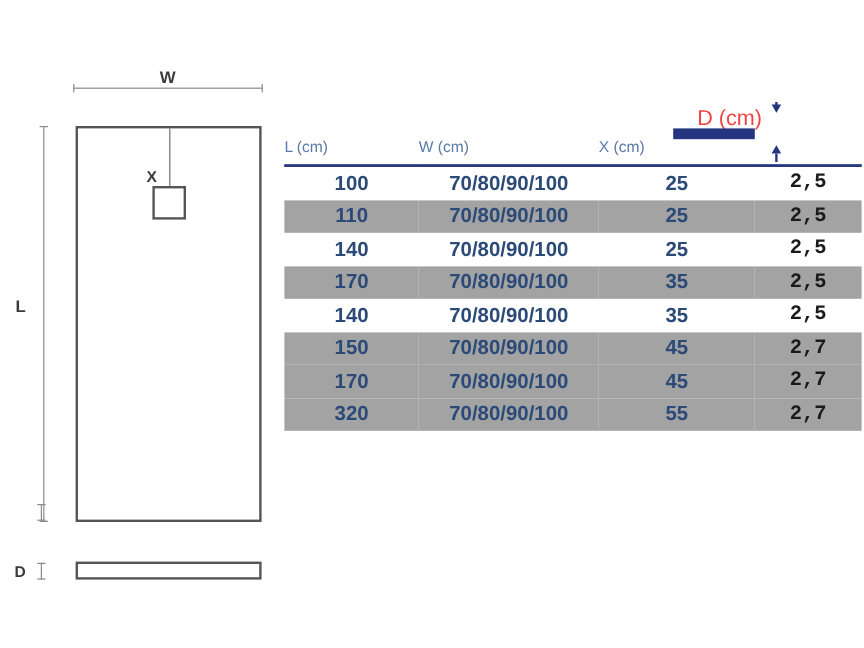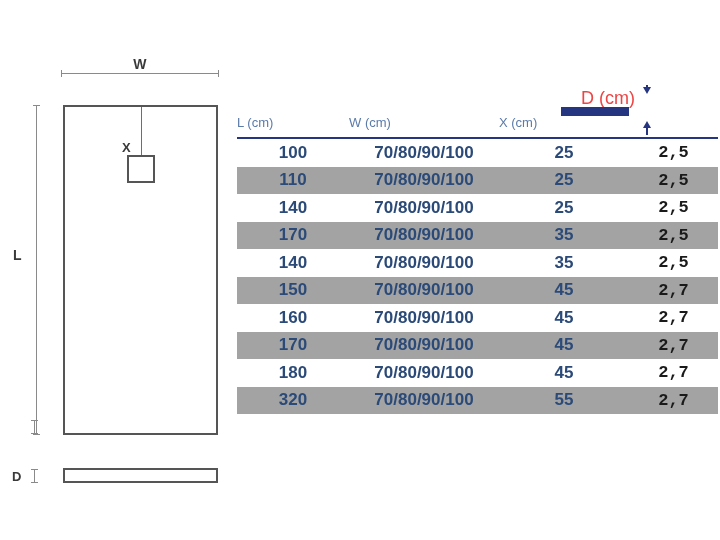--- a/index.html
+++ b/index.html
@@ -332,34 +332,22 @@
           <td>70/80/90/100</td>
           <td>35</td>
           <td class="col-d">2,5</td>
         </tr>
         <tr class="alt">
           <td>150</td>
           <td>70/80/90/100</td>
           <td>45</td>
           <td class="col-d">2,7</td>
         </tr>
-        <tr>
-          <td>160</td>
-          <td>70/80/90/100</td>
-          <td>45</td>
-          <td class="col-d">2,7</td>
-        </tr>
         <tr class="alt">
           <td>170</td>
-          <td>70/80/90/100</td>
-          <td>45</td>
-          <td class="col-d">2,7</td>
-        </tr>
-        <tr>
-          <td>180</td>
           <td>70/80/90/100</td>
           <td>45</td>
           <td class="col-d">2,7</td>
         </tr>
         <tr class="alt">
           <td>320</td>
           <td>70/80/90/100</td>
           <td>55</td>
           <td class="col-d">2,7</td>
         </tr>

